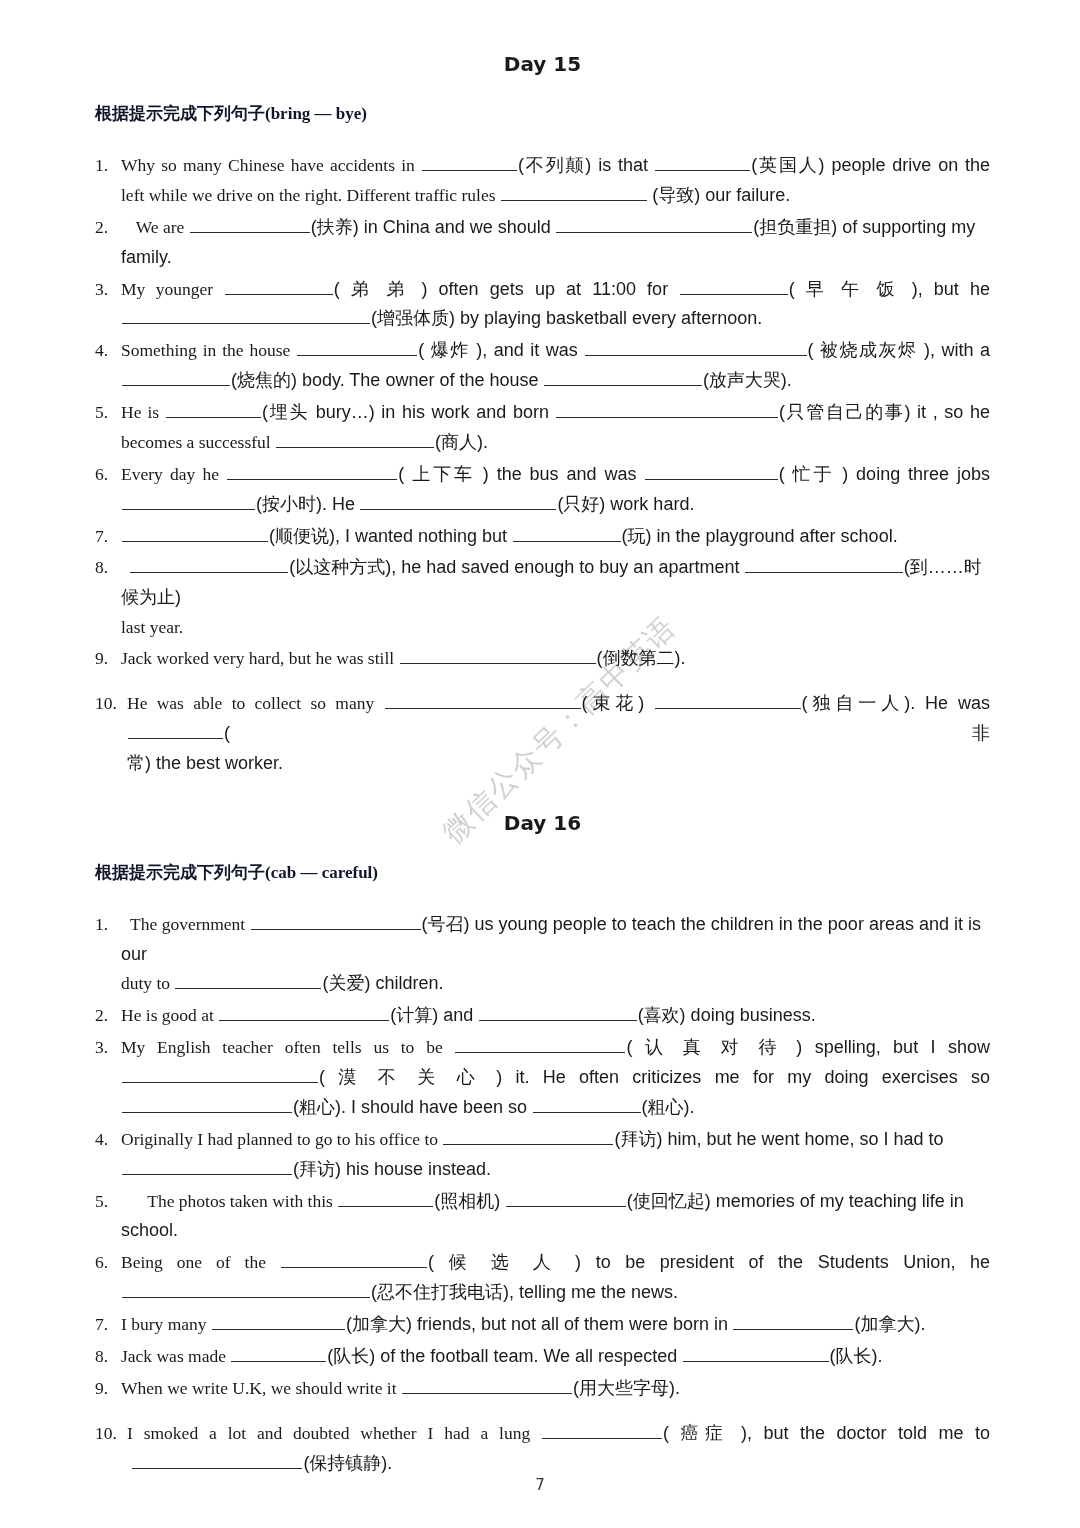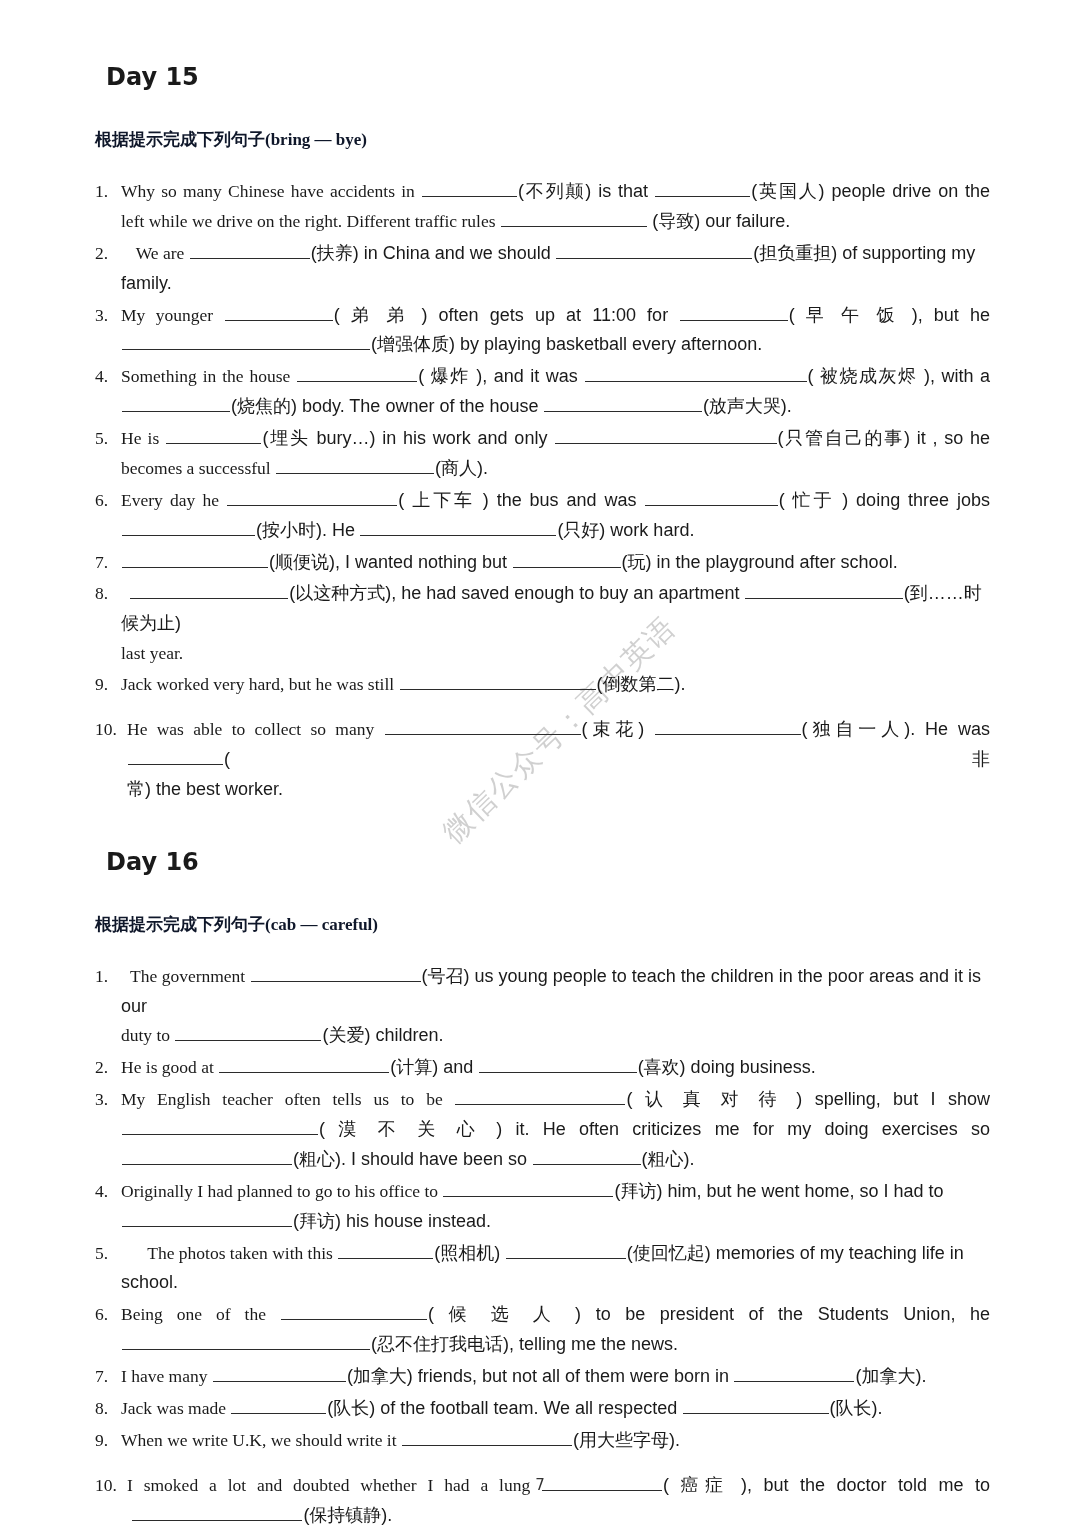--- a/index.html
+++ b/index.html
@@ -46,26 +46,26 @@
     font-weight: 400;
   }
 
   .content {
     position: relative;
     z-index: 10;
     padding: 0 90px 0 95px;
   }
 
   .day-title {
-    text-align: left;
+    text-align: center;
     font-family: "DejaVu Sans", "Liberation Sans", sans-serif;
     font-weight: bold;
-    font-size: 24px;
+    font-size: 20px;
     letter-spacing: 0px;
-    margin: 11px;
+    margin: 0;
   }
 
   .section-heading {
     font-family: "DejaVu Sans", sans-serif;
     font-weight: bold;
     font-size: 17px;
     margin: 0;
     color: #0f172a;
   }
   .section-heading .latin {
@@ -193,21 +193,21 @@
       </li>
 
       <li>
         <span class="num">4.</span>
         <span class="line just"><span>Something in the house</span> <span class="blank b10"></span><span class="cn">( 爆炸 ), and it was</span> <span class="blank b18"></span><span class="cn">( 被烧成灰烬 ), with a</span></span>
         <span class="line last"><span class="blank b9"></span><span class="cn">(烧焦的) body. The owner of the house</span> <span class="blank b13"></span><span class="cn">(放声大哭).</span></span>
       </li>
 
       <li>
         <span class="num">5.</span>
-        <span class="line just"><span>He is</span> <span class="blank b8"></span><span class="cn">(埋头 bury…) in his work and only</span> <span class="blank b18"></span><span class="cn">(只管自己的事) it , so he</span></span>
+        <span class="line just"><span>He is</span> <span class="blank b8"></span><span class="cn">(埋头 bury…) in his work and born</span> <span class="blank b18"></span><span class="cn">(只管自己的事) it , so he</span></span>
         <span class="line last"><span>becomes a successful</span> <span class="blank b13"></span><span class="cn">(商人).</span></span>
       </li>
 
       <li>
         <span class="num">6.</span>
         <span class="line just"><span>Every  day  he</span> <span class="blank b14"></span><span class="cn">( 上下车 )  the  bus  and  was</span> <span class="blank b11"></span><span class="cn">( 忙于 )  doing  three  jobs</span></span>
         <span class="line last"><span class="blank b11"></span><span class="cn">(按小时). He</span> <span class="blank b16"></span><span class="cn">(只好) work hard.</span></span>
       </li>
 
       <li>
@@ -278,21 +278,21 @@
       </li>
 
       <li>
         <span class="num">6.</span>
         <span class="line just"><span>Being  one  of  the</span> <span class="blank b12"></span><span class="cn">( 候 选 人 )  to  be  president  of  the  Students  Union,  he</span></span>
         <span class="line last"><span class="blank b20"></span><span class="cn">(忍不住打我电话), telling me the news.</span></span>
       </li>
 
       <li>
         <span class="num">7.</span>
-        <span class="line last"><span>I have many</span> <span class="blank b11"></span><span class="cn">(加拿大) friends, but not all of them were born in</span> <span class="blank b10"></span><span class="cn">(加拿大).</span></span>
+        <span class="line last"><span>I bury many</span> <span class="blank b11"></span><span class="cn">(加拿大) friends, but not all of them were born in</span> <span class="blank b10"></span><span class="cn">(加拿大).</span></span>
       </li>
 
       <li>
         <span class="num">8.</span>
         <span class="line last"><span>Jack was made</span> <span class="blank b8"></span><span class="cn">(队长) of the football team. We all respected</span> <span class="blank b12"></span><span class="cn">(队长).</span></span>
       </li>
 
       <li>
         <span class="num">9.</span>
         <span class="line last"><span>When we write U.K, we should write it</span> <span class="blank b14"></span><span class="cn">(用大些字母).</span></span>

